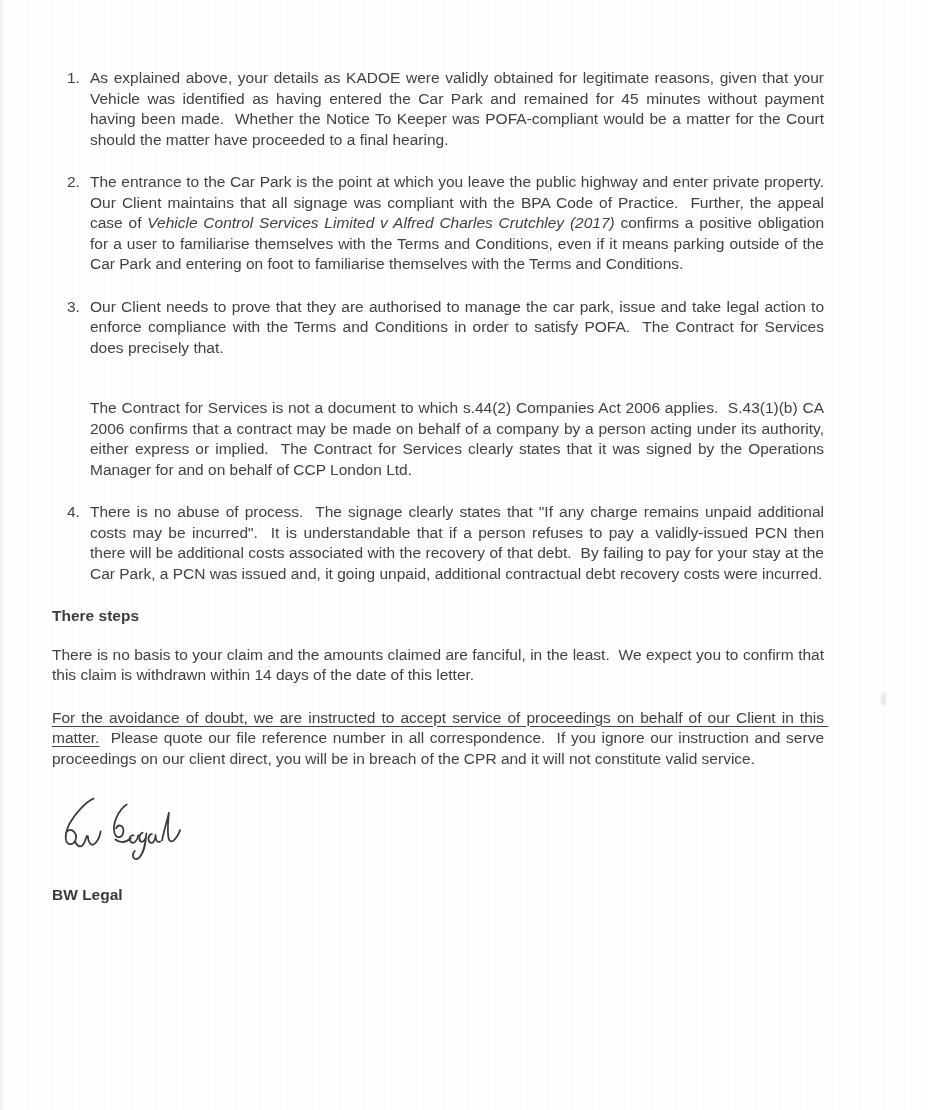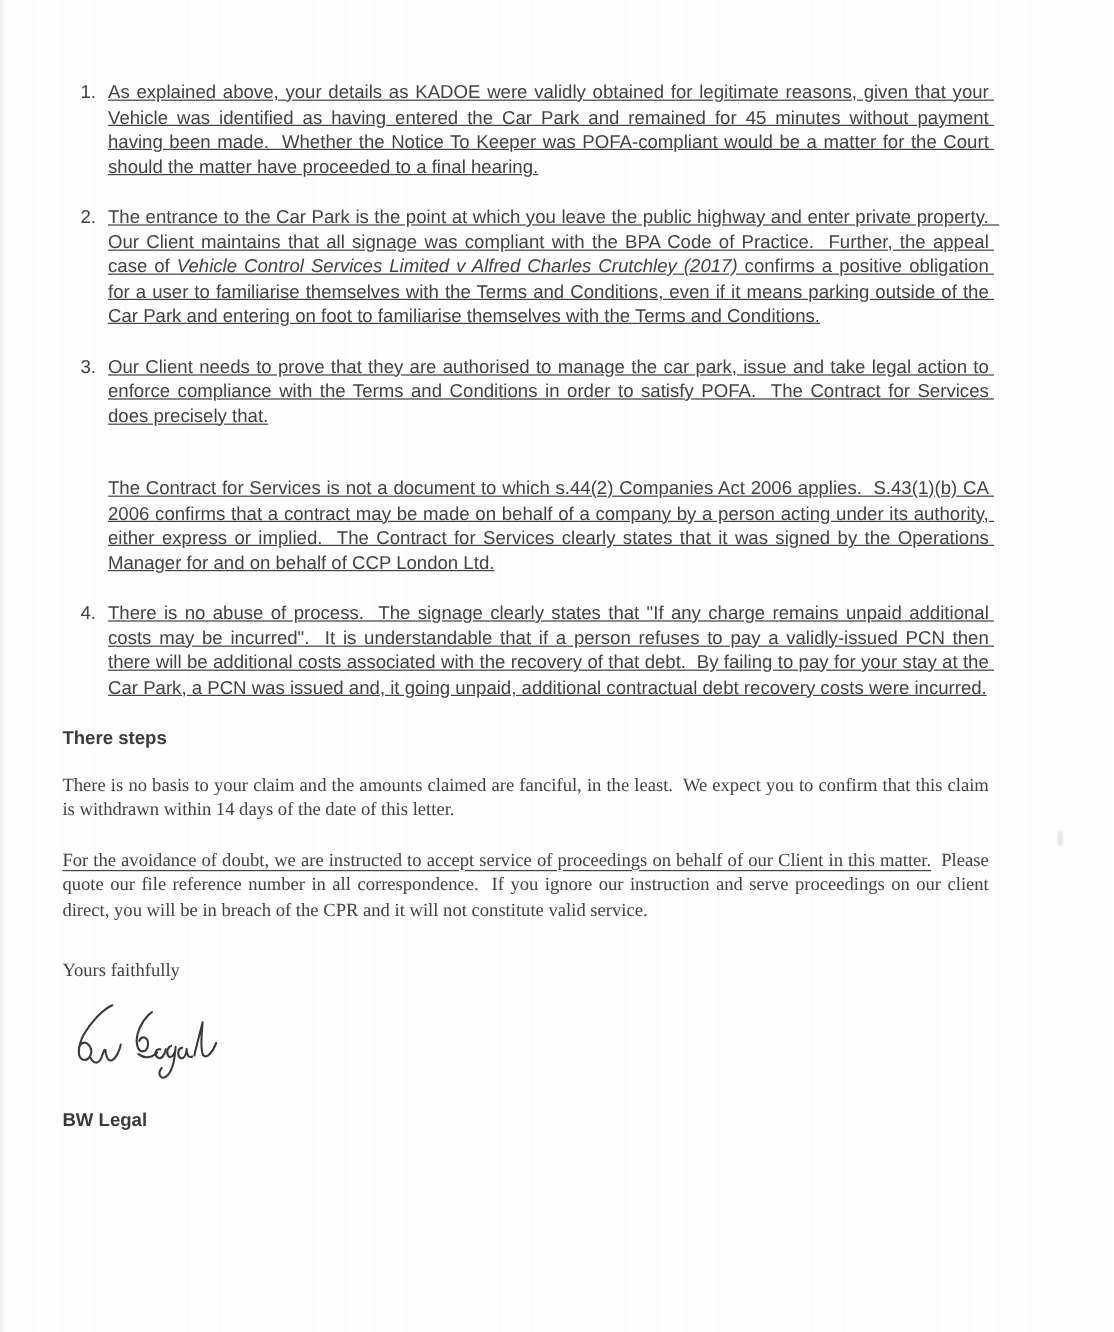--- a/index.html
+++ b/index.html
@@ -36,28 +36,26 @@
     margin-bottom: 22px;
   }
   .num {
     flex: 0 0 38px;
     padding-left: 15px;
     box-sizing: border-box;
   }
   .txt {
     flex: 1;
     text-align: justify;
-    text-decoration: underline;
   }
   .seg { white-space: pre-wrap; }
   .para {
     margin: 0 0 22px 0;
     text-align: justify;
     white-space: pre-wrap;
-    font-family: Liberation Serif, serif;
   }
   .inner-para { margin-bottom: 24px; }
   .inner-para:last-child { margin-bottom: 0; margin-top: 40px; }
   .heading {
     font-weight: bold;
     color: #3c3c3c;
     margin: 4px 0 18px 0;
   }
   .italic { font-style: italic; }
   .underlined {
@@ -117,21 +115,20 @@
     <div class="txt"><span class="seg">There is no abuse of process.  The signage clearly states that "If any charge remains unpaid additional costs may be incurred".  It is understandable that if a person refuses to pay a validly-issued PCN then there will be additional costs associated with the recovery of that debt.  By failing to pay for your stay at the Car Park, a PCN was issued and, it going unpaid, additional contractual debt recovery costs were incurred.</span></div>
   </div>
 
   <div class="heading">There steps</div>
 
   <p class="para">There is no basis to your claim and the amounts claimed are fanciful, in the least.  We expect you to confirm that this claim is withdrawn within 14 days of the date of this letter.</p>
 
 
   <p class="para"><span class="seg underlined">For the avoidance of doubt, we are instructed to accept service of proceedings on behalf of our Client in this matter.</span><span class="seg">  Please quote our file reference number in all correspondence.  If you ignore our instruction and serve proceedings on our client direct, you will be in breach of the CPR and it will not constitute valid service.</span></p>
 
-  <p class="para valediction">Yours faithfully</p>
 
   <div class="signature-wrap" aria-label="Bw Legal">
     <svg width="128" height="84" viewBox="0 0 140 88" fill="none">
       <g stroke="#3a3a3a" stroke-width="1.9" stroke-linecap="round" stroke-linejoin="round" fill="none">
         <path d="M44,6 C36,9 24,21 17,33 C12,43 11,53 16,55 C22,57 27,48 22,42 C18,37 12,41 13,47"></path>
         <path d="M23,53 C26,59 30,60 33,54 C35,49 36,45 37,47 C37,51 39,58 43,56 C47,54 50,47 51,42"></path>
         <path d="M80,13 C71,19 64,33 66,43 C68,51 75,50 76,42 C76,35 70,34 68,39"></path>
         <path d="M67,51 C72,55 78,55 84,50"></path>
         <path d="M87,47 C83,46 81,51 84,54 C87,57 91,53 92,47"></path>
         <path d="M97,44 C93,45 92,52 95,54 C98,55 101,50 101,45 C100,54 99,65 93,71 C88,76 83,70 88,64"></path>

